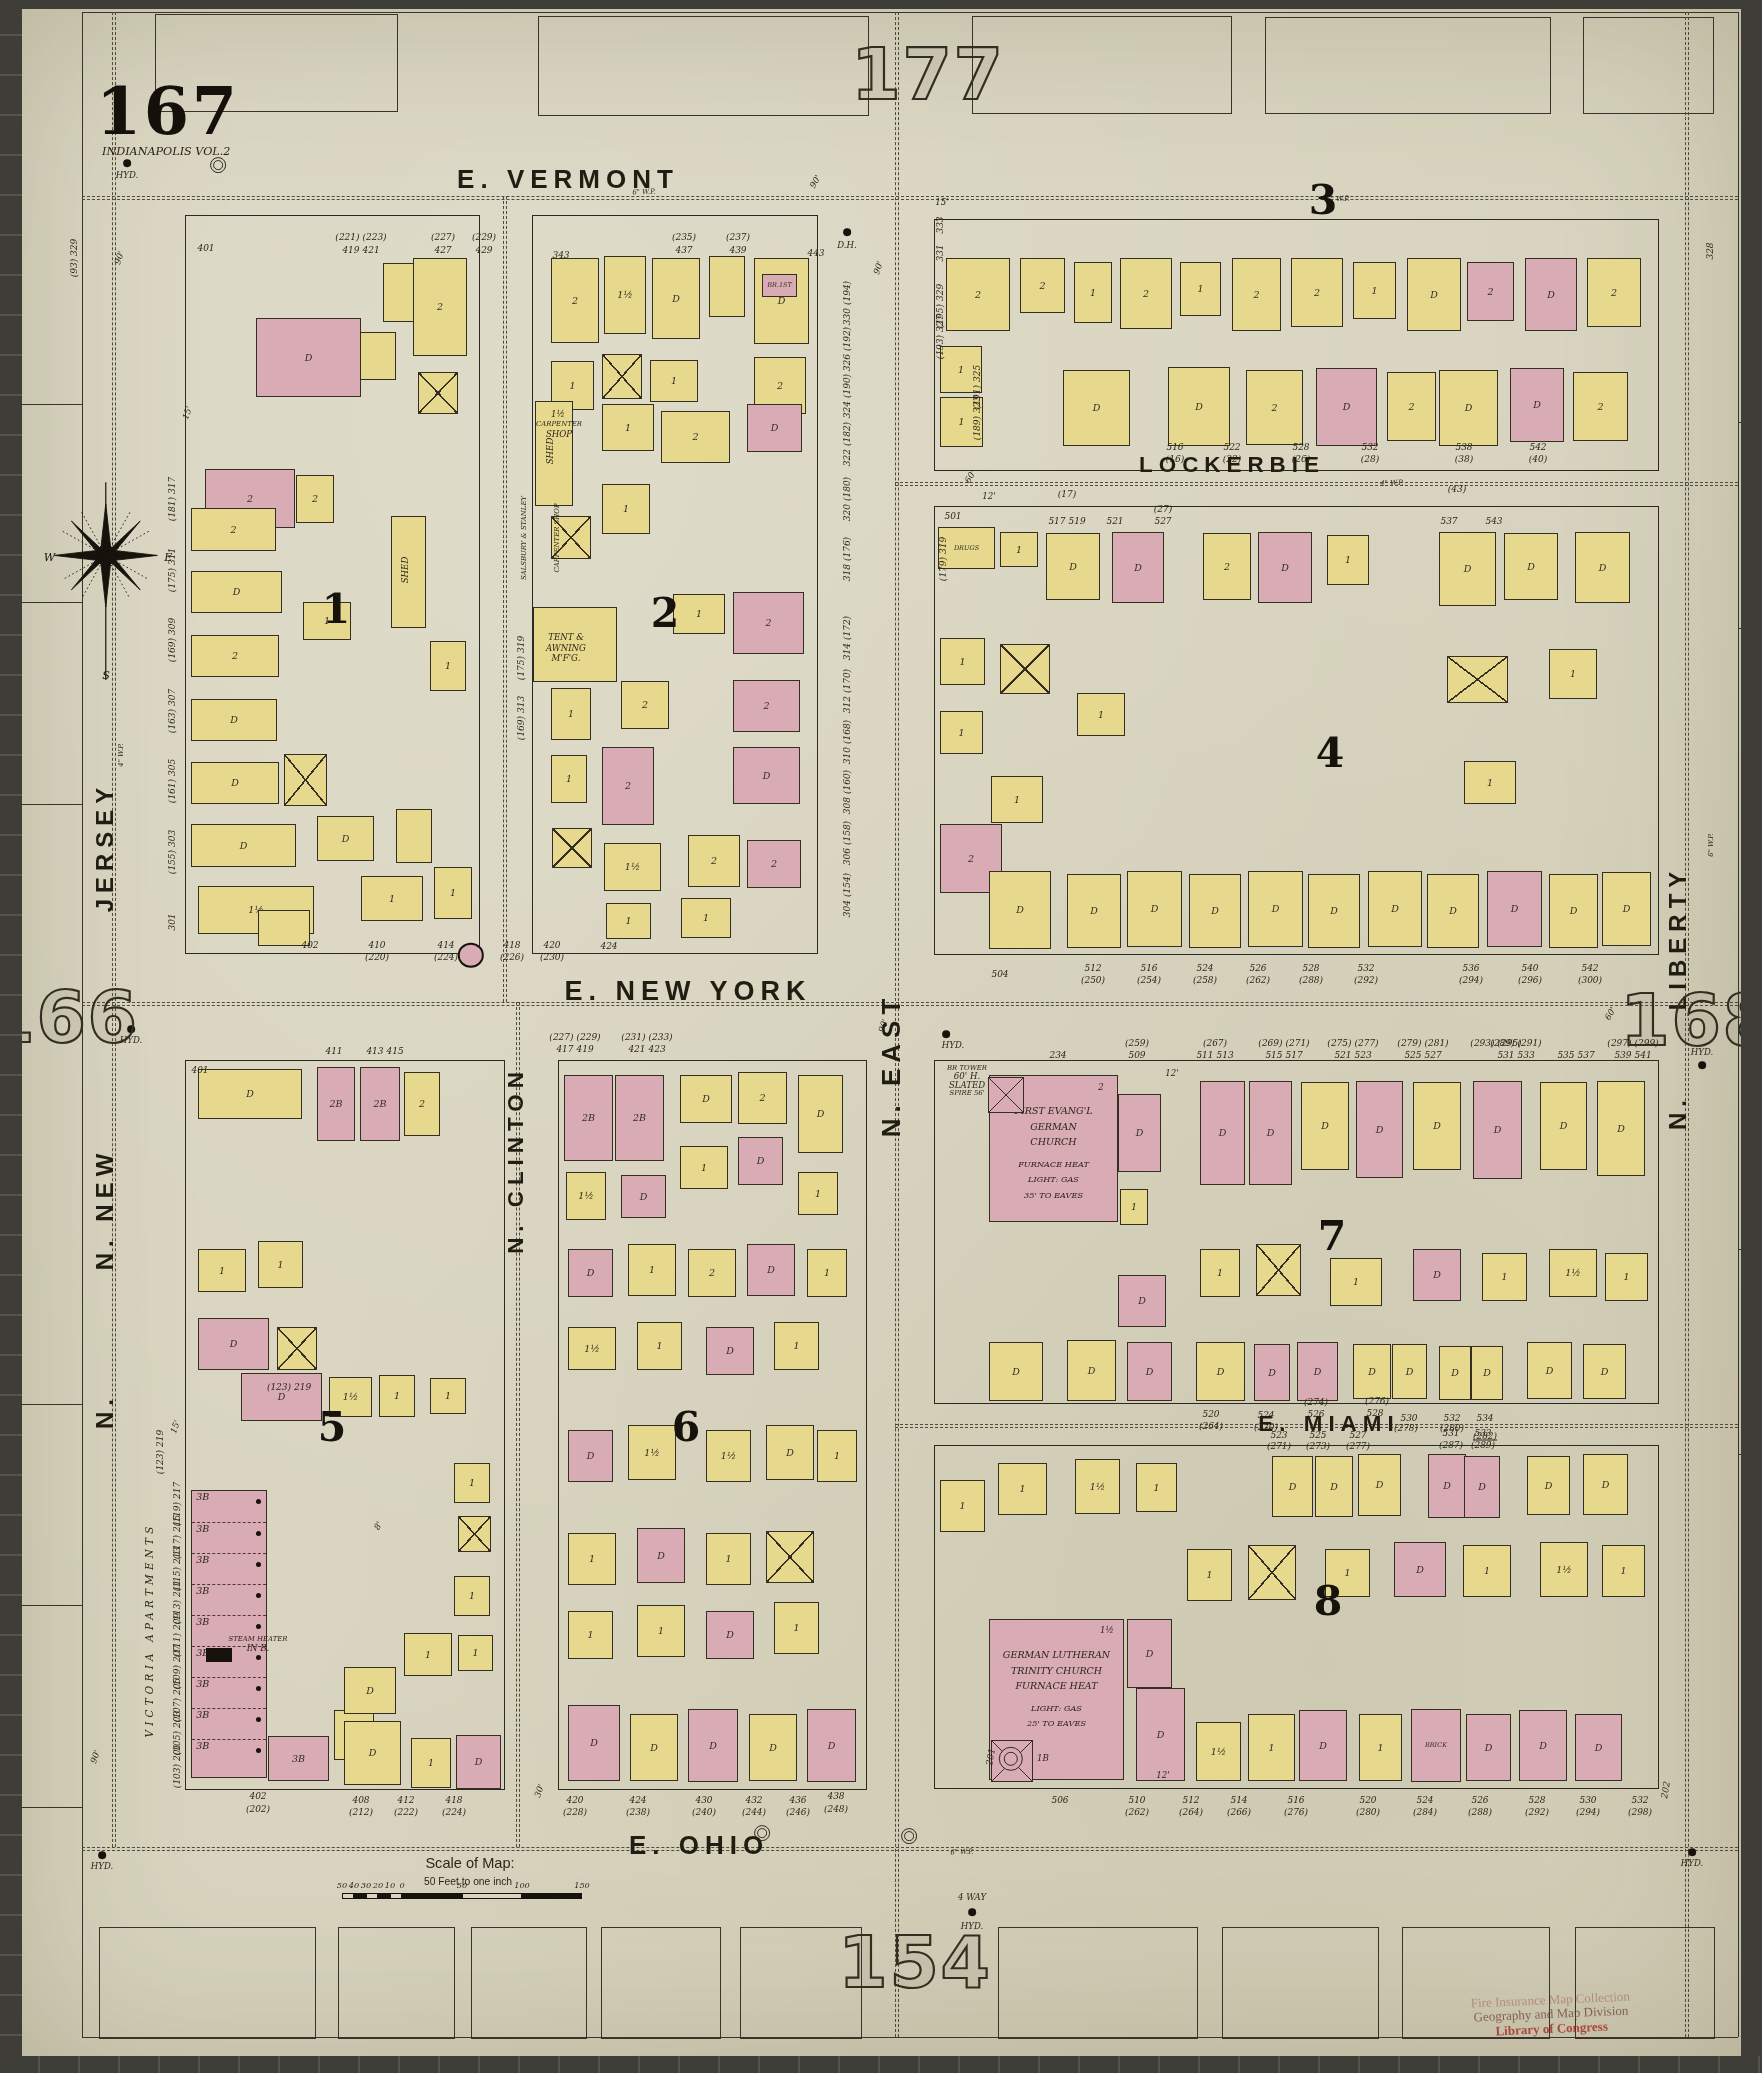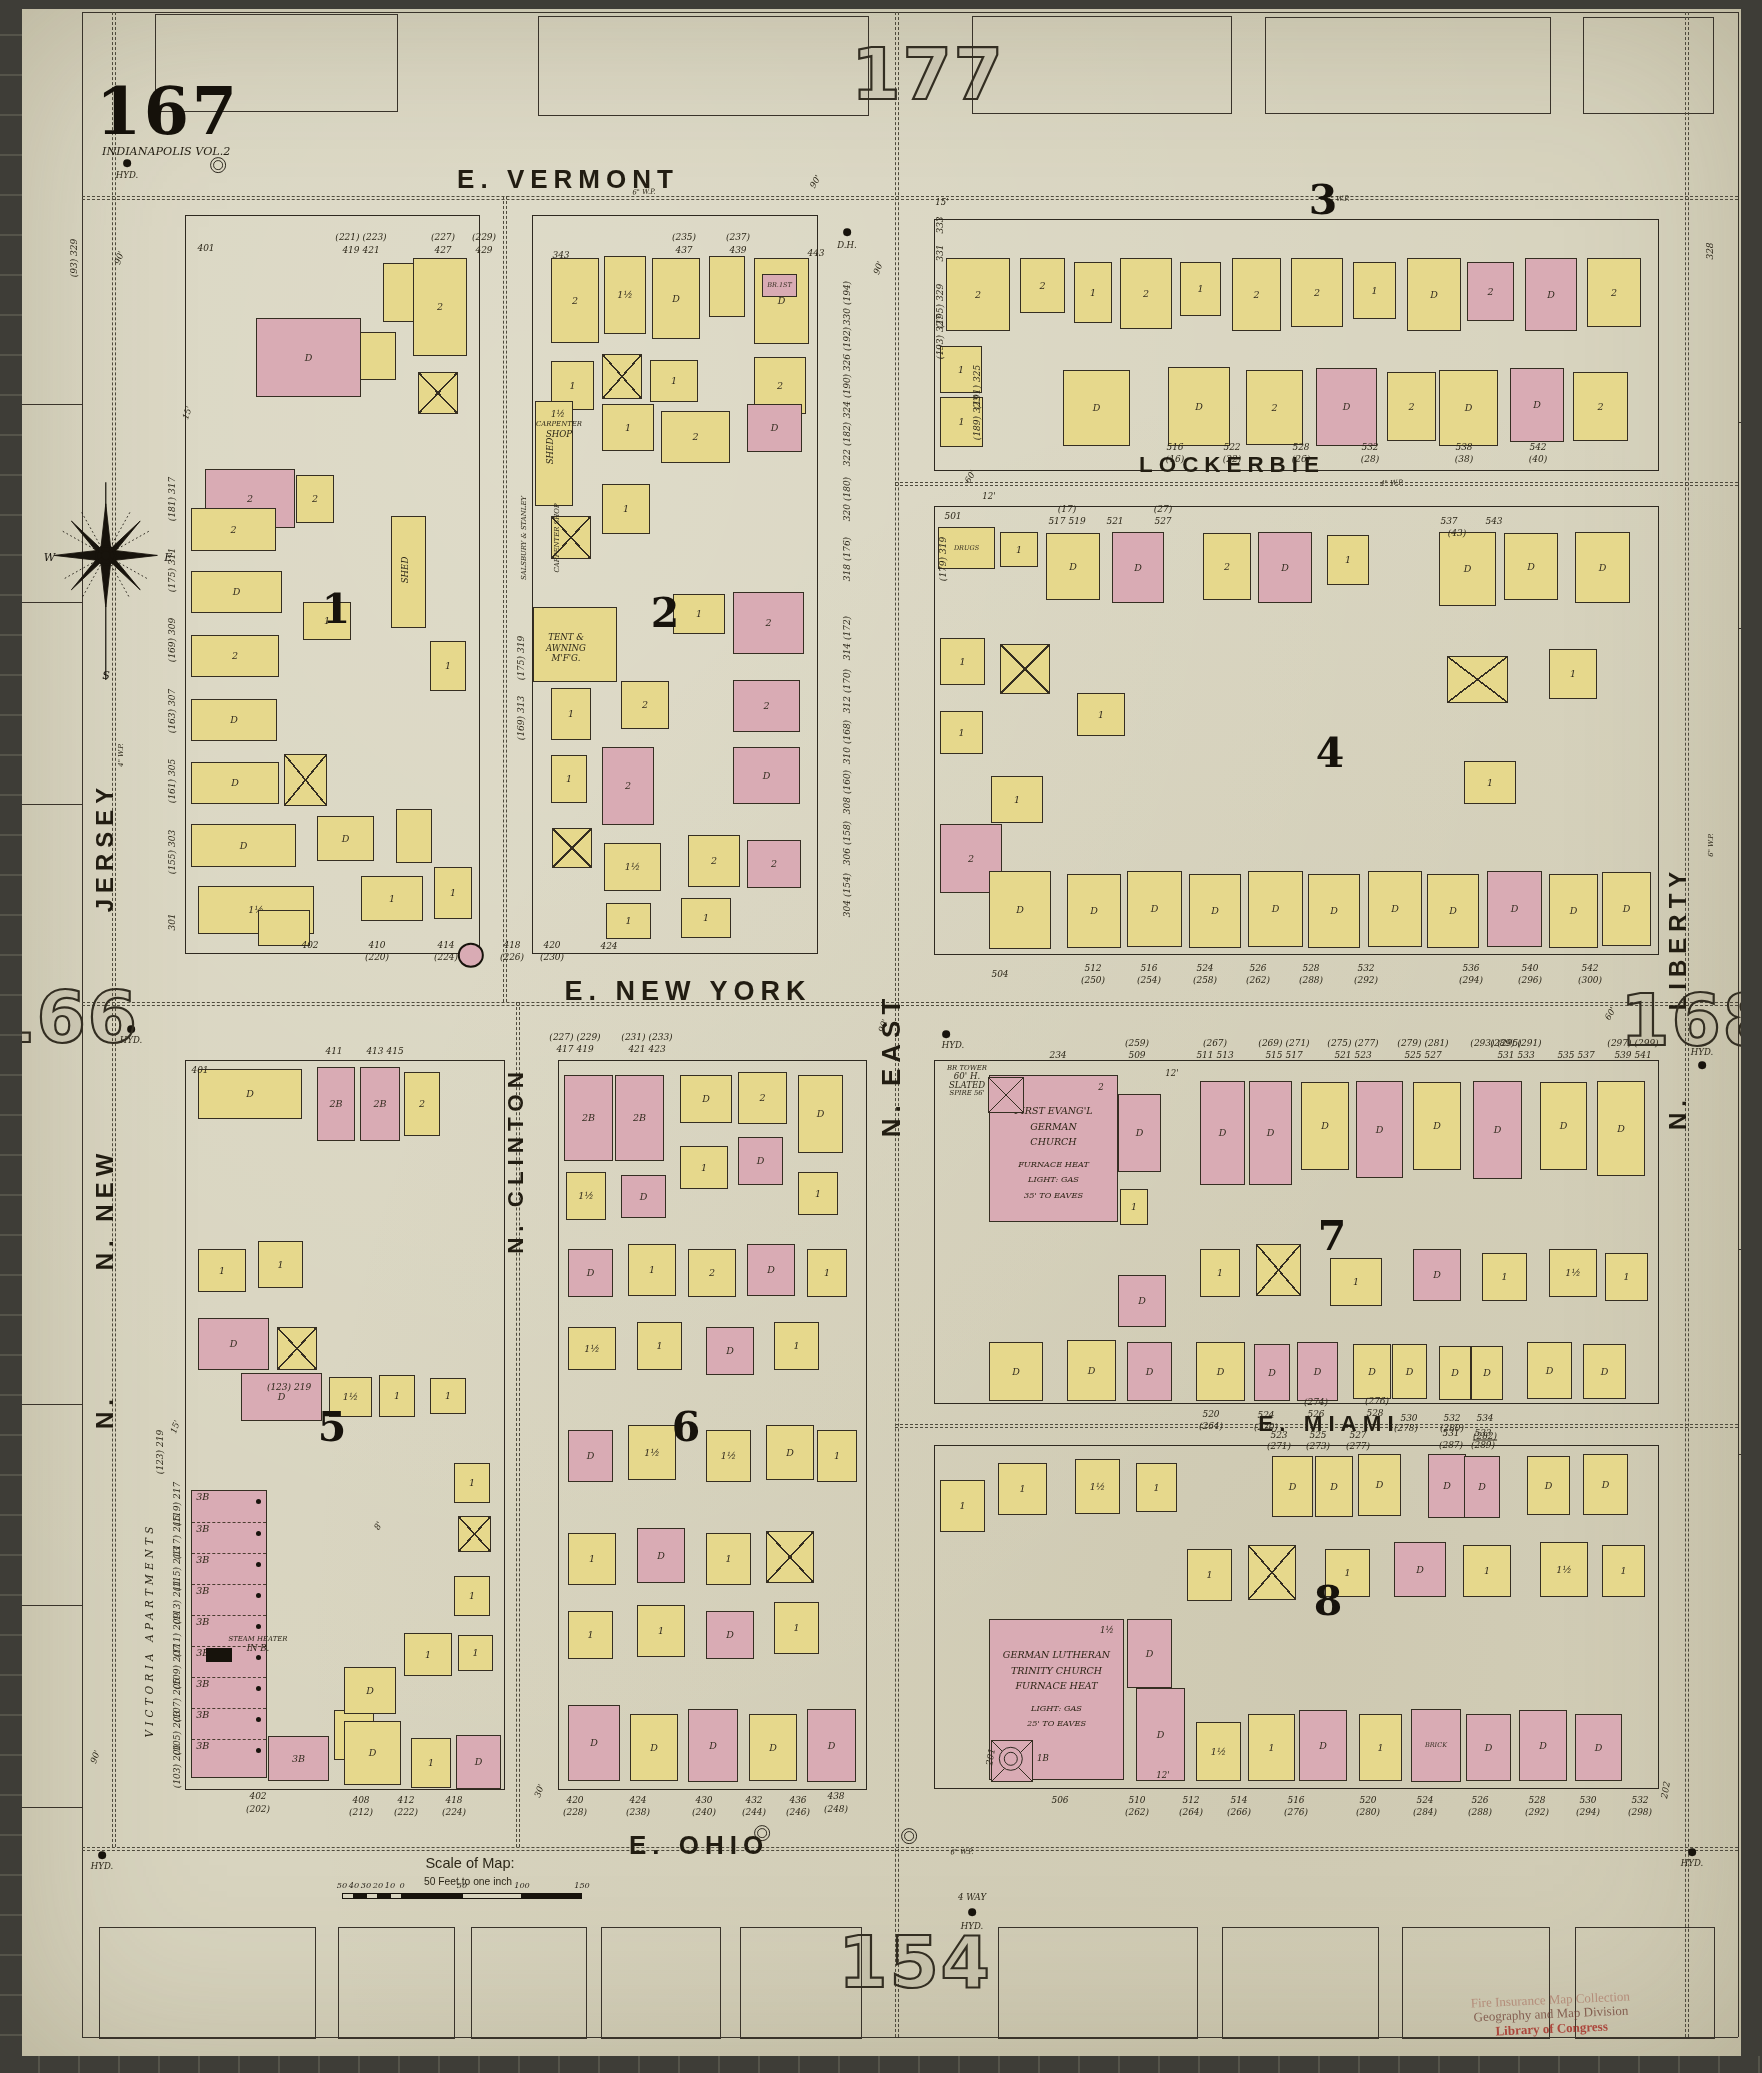--- a/index.html
+++ b/index.html
@@ -459,26 +459,26 @@
       <div class="a" style="left: 1232px; top: 459px; transform: translate(-50%, -50%) rotate(0deg);">(22)</div>
       <div class="a" style="left: 1301px; top: 447px; transform: translate(-50%, -50%) rotate(0deg);">528</div>
       <div class="a" style="left: 1301px; top: 459px; transform: translate(-50%, -50%) rotate(0deg);">(26)</div>
       <div class="a" style="left: 1370px; top: 447px; transform: translate(-50%, -50%) rotate(0deg);">532</div>
       <div class="a" style="left: 1370px; top: 459px; transform: translate(-50%, -50%) rotate(0deg);">(28)</div>
       <div class="a" style="left: 1464px; top: 447px; transform: translate(-50%, -50%) rotate(0deg);">538</div>
       <div class="a" style="left: 1464px; top: 459px; transform: translate(-50%, -50%) rotate(0deg);">(38)</div>
       <div class="a" style="left: 1538px; top: 447px; transform: translate(-50%, -50%) rotate(0deg);">542</div>
       <div class="a" style="left: 1538px; top: 459px; transform: translate(-50%, -50%) rotate(0deg);">(40)</div>
       <div class="a" style="left: 953px; top: 516px; transform: translate(-50%, -50%) rotate(0deg);">501</div>
-      <div class="a" style="left: 1067px; top: 509px; transform: translate(-50%, -50%) rotate(0deg);">(17)</div>
+      <div class="a" style="left: 1067px; top: 494px; transform: translate(-50%, -50%) rotate(0deg);">(17)</div>
       <div class="a" style="left: 1067px; top: 521px; transform: translate(-50%, -50%) rotate(0deg);">517 519</div>
       <div class="a" style="left: 1115px; top: 521px; transform: translate(-50%, -50%) rotate(0deg);">521</div>
       <div class="a" style="left: 1163px; top: 509px; transform: translate(-50%, -50%) rotate(0deg);">(27)</div>
       <div class="a" style="left: 1163px; top: 521px; transform: translate(-50%, -50%) rotate(0deg);">527</div>
-      <div class="a" style="left: 1457px; top: 533px; transform: translate(-50%, -50%) rotate(0deg);">(43)</div>
+      <div class="a" style="left: 1457px; top: 489px; transform: translate(-50%, -50%) rotate(0deg);">(43)</div>
       <div class="a" style="left: 1449px; top: 521px; transform: translate(-50%, -50%) rotate(0deg);">537</div>
       <div class="a" style="left: 1494px; top: 521px; transform: translate(-50%, -50%) rotate(0deg);">543</div>
       <div class="a" style="left: 1000px; top: 974px; transform: translate(-50%, -50%) rotate(0deg);">504</div>
       <div class="a" style="left: 1093px; top: 968px; transform: translate(-50%, -50%) rotate(0deg);">512</div>
       <div class="a" style="left: 1093px; top: 980px; transform: translate(-50%, -50%) rotate(0deg);">(250)</div>
       <div class="a" style="left: 1149px; top: 968px; transform: translate(-50%, -50%) rotate(0deg);">516</div>
       <div class="a" style="left: 1149px; top: 980px; transform: translate(-50%, -50%) rotate(0deg);">(254)</div>
       <div class="a" style="left: 1205px; top: 968px; transform: translate(-50%, -50%) rotate(0deg);">524</div>
       <div class="a" style="left: 1205px; top: 980px; transform: translate(-50%, -50%) rotate(0deg);">(258)</div>
       <div class="a" style="left: 1258px; top: 968px; transform: translate(-50%, -50%) rotate(0deg);">526</div>

